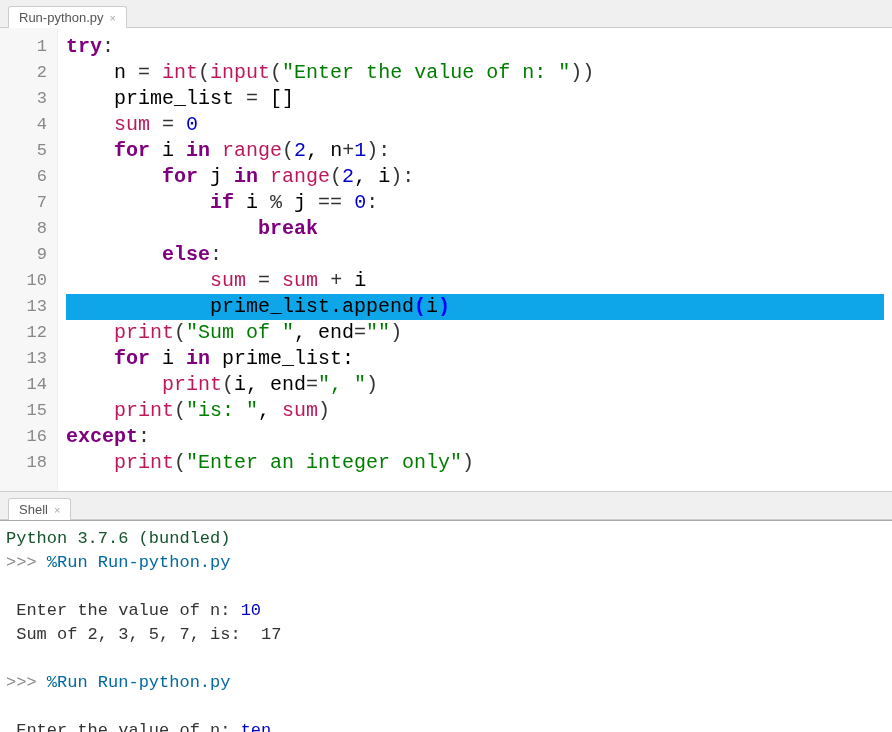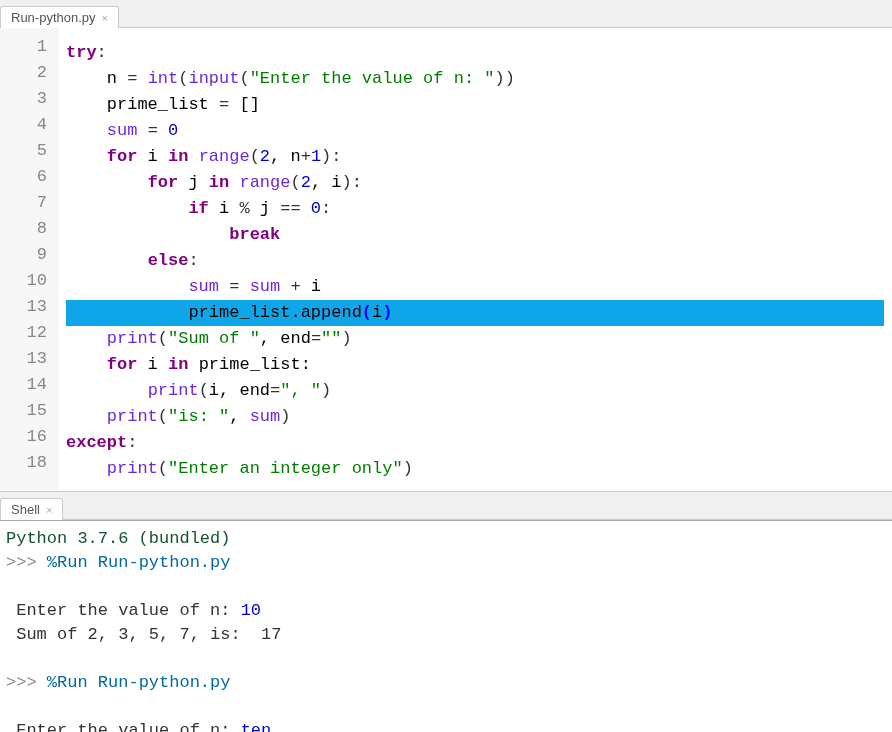--- a/index.html
+++ b/index.html
@@ -10,21 +10,21 @@
     width: 892px;
     height: 732px;
     overflow: hidden;
   }
   .tab-bar {
     background: #f0f0f0;
     border-bottom: 1px solid #ccc;
     height: 28px;
     display: flex;
     align-items: flex-end;
-    padding-left: 0;
+    padding-left: 8px;
   }
   .tab {
     background: #fff;
     border: 1px solid #ccc;
     border-bottom: none;
     padding: 3px 8px 3px 10px;
     font-size: 13px;
     font-family: "Segoe UI", Arial, sans-serif;
     color: #555;
     display: flex;
@@ -54,30 +54,29 @@
     padding: 6px 10px 6px 14px;
     font-size: 17px;
     line-height: 26px;
     user-select: none;
     border-right: 1px solid #eee;
     min-width: 58px;
   }
   .code-area {
     flex: 1;
     padding: 6px 8px;
-    font-size: 17px;
+    font-size: 20px;
     line-height: 26px;
     white-space: pre;
     overflow: hidden;
-    margin-top: 6px;
   }
   .code-line { height: 26px; }
   .code-line.highlighted { background: #0ea5e9; }
   .kw { color: #800080; font-weight: bold; }
-  .builtin { color: #6d28d9; }
+  .builtin { color: #be185d; }
   .str { color: #007d00; }
   .num { color: #0000cc; }
   .op { color: #333; }
   .punc-paren { color: #333; }
   .paren-match { color: #0000ff; font-weight: bold; }
 
   .shell-pane {
     border-top: 1px solid #aaa;
   }
   .shell-content {

